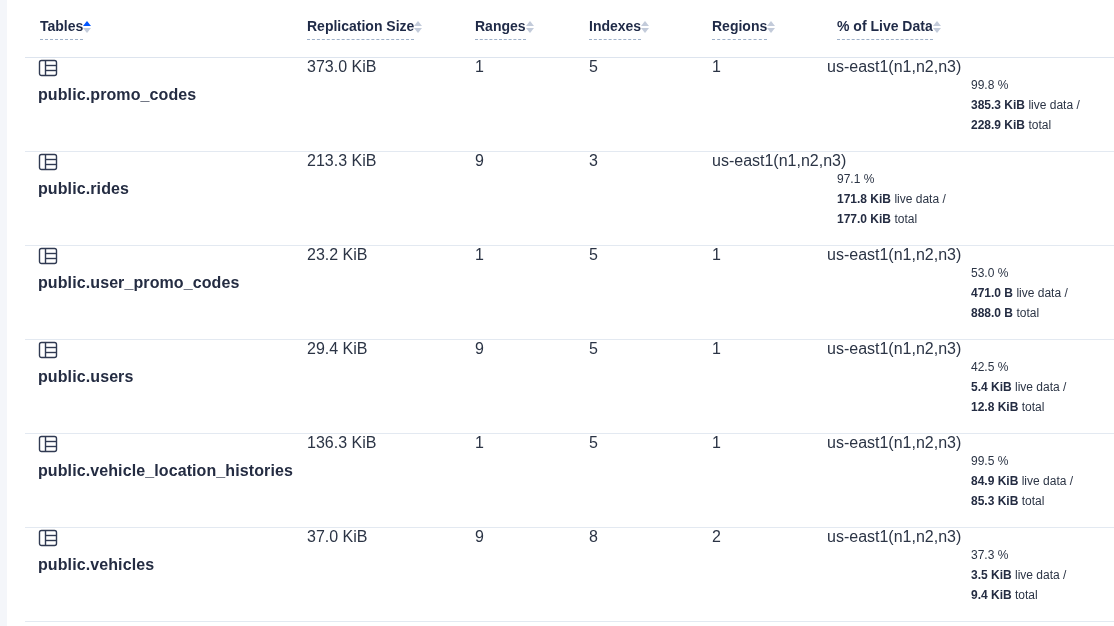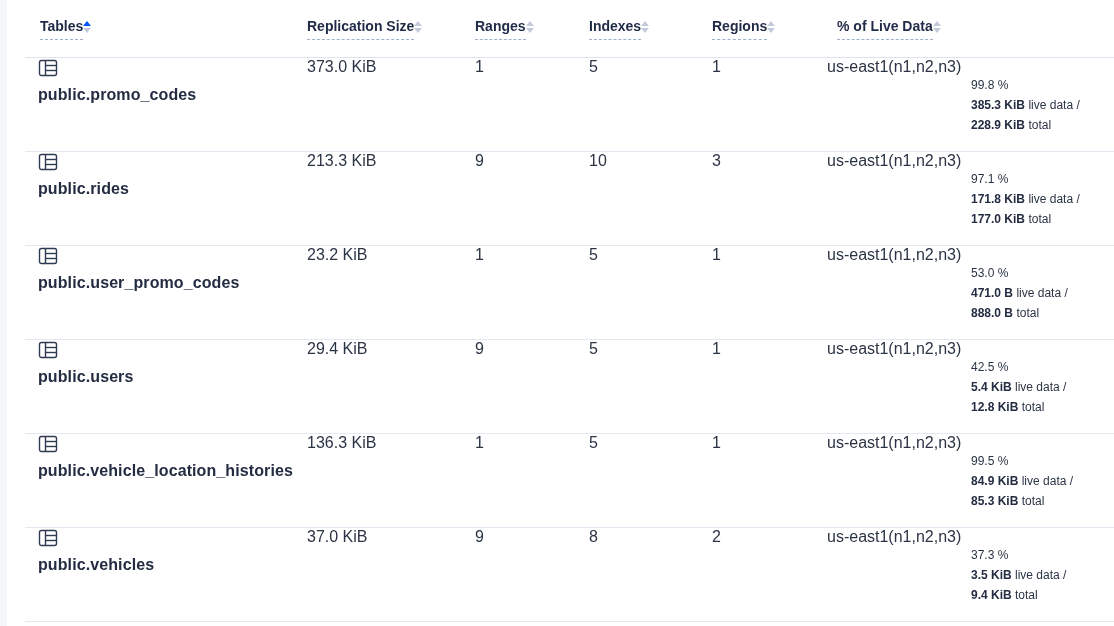--- a/index.html
+++ b/index.html
@@ -178,21 +178,20 @@
               <rect x="1.5" y="2.5" width="17" height="15" rx="2"></rect>
               <line x1="7.5" y1="2.5" x2="7.5" y2="17.5"></line>
               <line x1="7.5" y1="7.5" x2="18.5" y2="7.5"></line>
               <line x1="7.5" y1="12.5" x2="18.5" y2="12.5"></line>
             </svg>
         </span>
         <span class="tname">public.rides</span>
       </div>
       <div class="td">213.3 KiB</div>
       <div class="td">9</div>
-      <div class="td">10</div>
       <div class="td">3</div>
       <div class="td">us-east1(n1,n2,n3)</div>
       <div class="td td-live">
         <div>97.1 %</div>
         <div><span class="size">171.8 KiB</span> <span>live data /</span></div>
         <div><span class="size">177.0 KiB</span> <span>total</span></div>
       </div>
     </div>
 
     <div class="tr">

